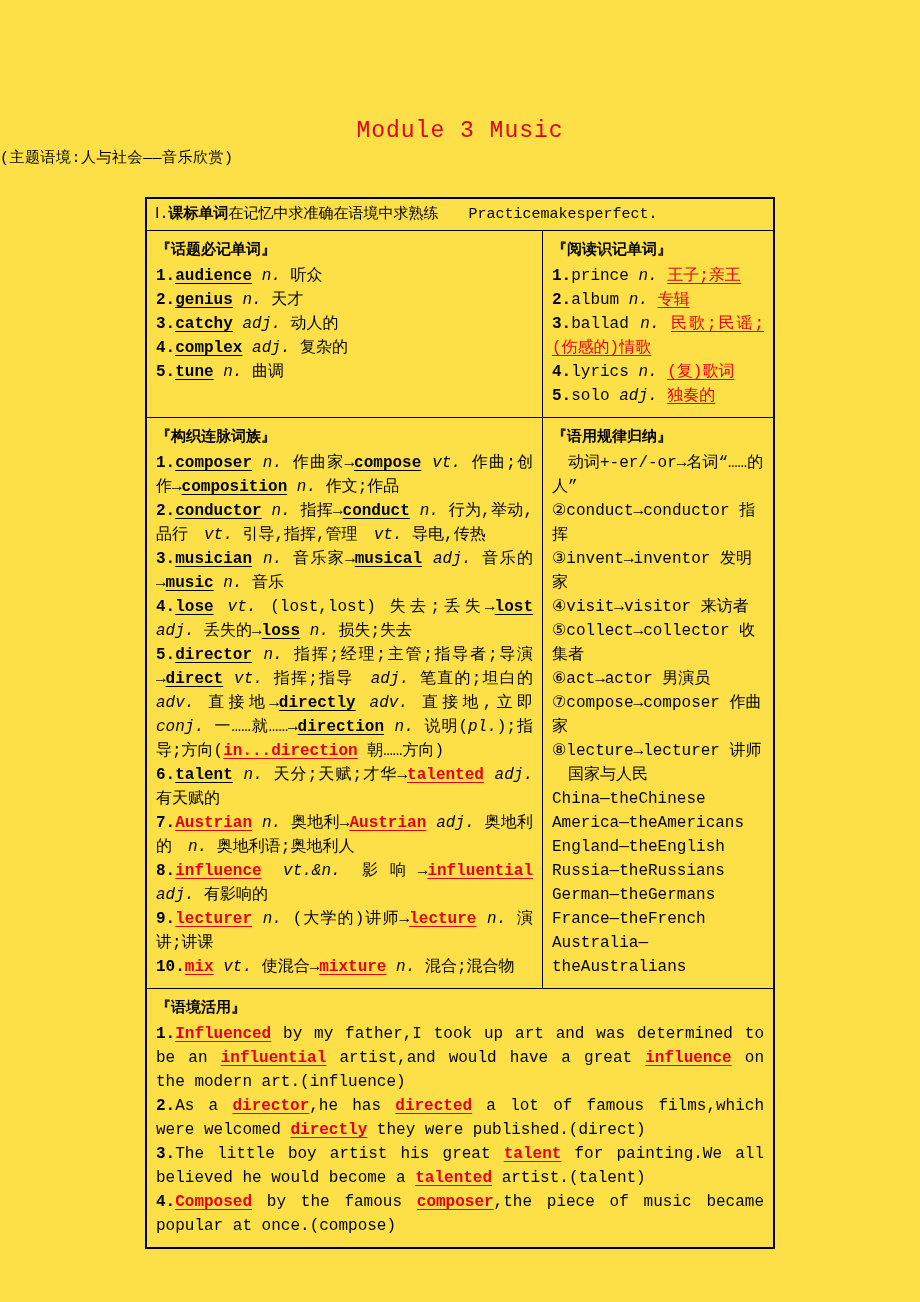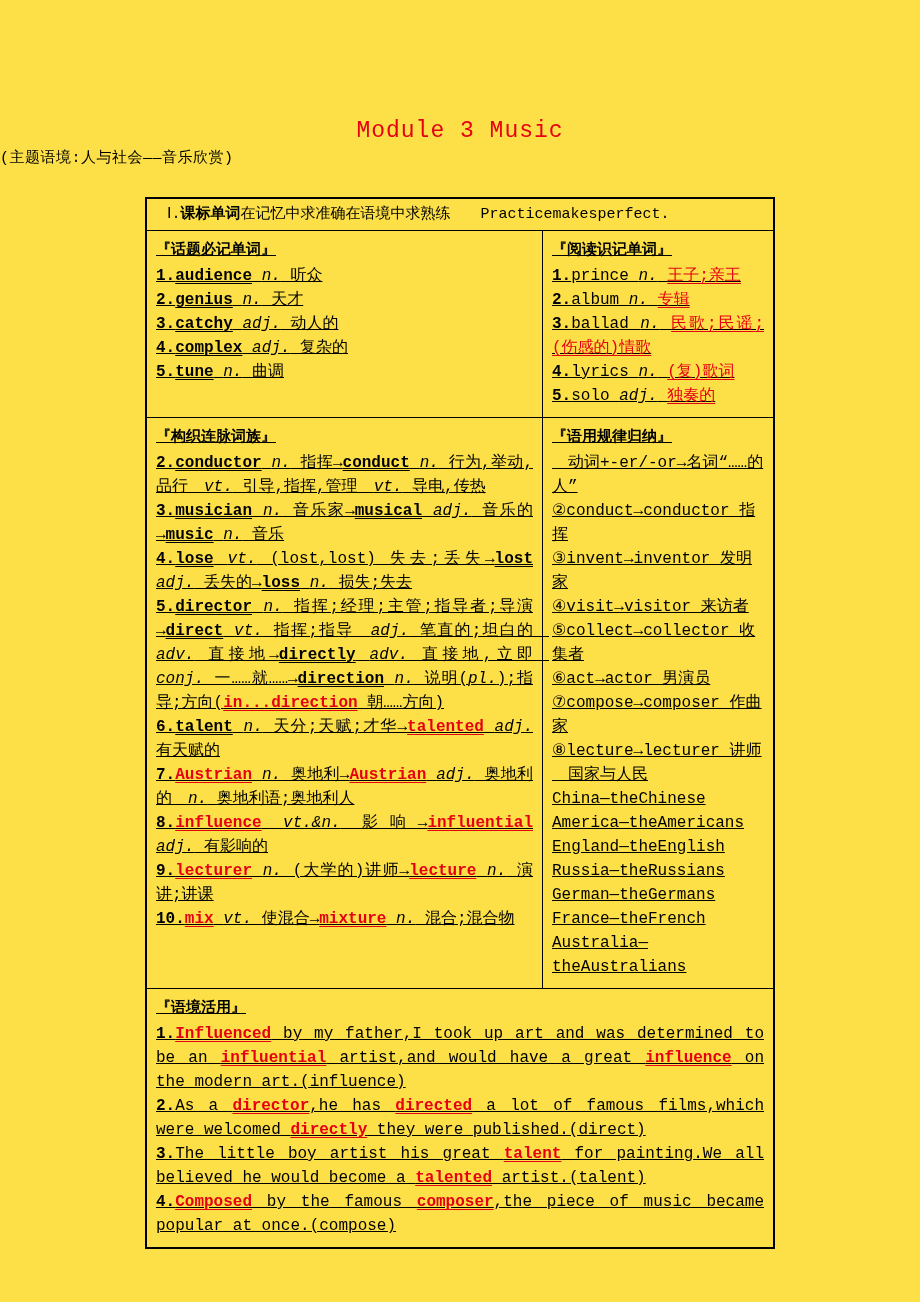--- a/index.html
+++ b/index.html
@@ -12,24 +12,24 @@
   .page { width:920px; height:1302px; position:relative; background:#fde047; }
   .title {
     padding-top:118px; text-align:center;
     color:var(--red,#e60012); font-size:23px; letter-spacing:1px;
   }
   .subtitle { margin-top:4px; font-size:15px; letter-spacing:.5px; }
   .doc-table {
     width:630px; margin:30px auto 0;
     border:2px solid #000; font-size:14px;
   }
-  .t-header { border-bottom:1px solid #000; padding:3px 20px; line-height:25px; font-size:15px; }
+  .t-header { border-bottom:1px solid #000; padding:3px 8px; line-height:25px; font-size:15px; }
   .t-row { display:flex; border-bottom:1px solid #000; }
   .t-row:last-child { border-bottom:none; }
-  .t-cell { padding:6px 9px 9px;text-decoration:underline; }
+  .t-cell { padding:6px 9px 9px; }
   .t-left { width:396px; border-right:1px solid #000; }
   .t-right { flex:1; min-width:0; }
   .t-full { width:100%; }
   .sec-title { font-weight:bold; font-size:15px; line-height:27px; }
   .line { line-height:24px; font-size:16px; }
   .just { text-align:justify; }
   .b { font-weight:bold; }
   .i { font-style:italic; }
   .u { text-decoration:underline; text-underline-offset:3px; }
   .r { color:var(--red,#e60012); }
@@ -69,20 +69,21 @@
             <p class="line just"><span class="b">5.</span><span>solo </span><span class="i">adj.</span><span> </span><span class="r u">独奏的</span></p>
           </div>
       </div>
     </div>
 
     <div class="t-row">
       <div class="t-cell t-left">
         <div class="sec-title">『构织连脉词族』</div>
         <div class="sec-body">
 
+        <p class="line just"><span class="b">1.</span><span class="b u">composer</span><span> </span><span class="i">n.</span><span> 作曲家→</span><span class="b u">compose</span><span> </span><span class="i">vt.</span><span> 作曲;创作→</span><span class="b u">composition</span><span> </span><span class="i">n.</span><span> 作文;作品</span></p>
             <p class="line just"><span class="b">2.</span><span class="b u">conductor</span><span> </span><span class="i">n.</span><span> 指挥→</span><span class="b u">conduct</span><span> </span><span class="i">n.</span><span> 行为,举动,品行　</span><span class="i">vt.</span><span> 引导,指挥,管理　</span><span class="i">vt.</span><span> 导电,传热</span></p>
             <p class="line just"><span class="b">3.</span><span class="b u">musician</span><span> </span><span class="i">n.</span><span> 音乐家→</span><span class="b u">musical</span><span> </span><span class="i">adj.</span><span> 音乐的→</span><span class="b u">music</span><span> </span><span class="i">n.</span><span> 音乐</span></p>
             <p class="line just"><span class="b">4.</span><span class="b u">lose</span><span> </span><span class="i">vt.</span><span> (lost,lost) 失去;丢失→</span><span class="b u">lost</span><span> </span><span class="i">adj.</span><span> 丢失的→</span><span class="b u">loss</span><span> </span><span class="i">n.</span><span> 损失;失去</span></p>
             <p class="line just"><span class="b">5.</span><span class="b u">director</span><span> </span><span class="i">n.</span><span> 指挥;经理;主管;指导者;导演→</span><span class="b u">direct</span><span> </span><span class="i">vt.</span><span> 指挥;指导　</span><span class="i">adj.</span><span> 笔直的;坦白的　</span><span class="i">adv.</span><span> 直接地→</span><span class="b u">directly</span><span> </span><span class="i">adv.</span><span> 直接地,立即　</span><span class="i">conj.</span><span> 一……就……→</span><span class="b u">direction</span><span> </span><span class="i">n.</span><span> 说明(</span><span class="i">pl.</span><span>);指导;方向(</span><span class="b u r">in...direction</span><span> 朝……方向)</span></p>
             <p class="line just"><span class="b">6.</span><span class="b u">talent</span><span> </span><span class="i">n.</span><span> 天分;天赋;才华→</span><span class="b u r">talented</span><span> </span><span class="i">adj.</span><span> 有天赋的</span></p>
             <p class="line just"><span class="b">7.</span><span class="b u r">Austrian</span><span> </span><span class="i">n.</span><span> 奥地利→</span><span class="b u r">Austrian</span><span> </span><span class="i">adj.</span><span> 奥地利的　</span><span class="i">n.</span><span> 奥地利语;奥地利人</span></p>
             <p class="line just"><span class="b">8.</span><span class="b u r">influence</span><span> </span><span class="i">vt.&amp;n.</span><span> 影响→</span><span class="b u r">influential</span><span> </span><span class="i">adj.</span><span> 有影响的</span></p>
             <p class="line just"><span class="b">9.</span><span class="b u r">lecturer</span><span> </span><span class="i">n.</span><span> (大学的)讲师→</span><span class="b u r">lecture</span><span> </span><span class="i">n.</span><span> 演讲;讲课</span></p>
             <p class="line just"><span class="b">10.</span><span class="b u r">mix</span><span> </span><span class="i">vt.</span><span> 使混合→</span><span class="b u r">mixture</span><span> </span><span class="i">n.</span><span> 混合;混合物</span></p>
           </div>

